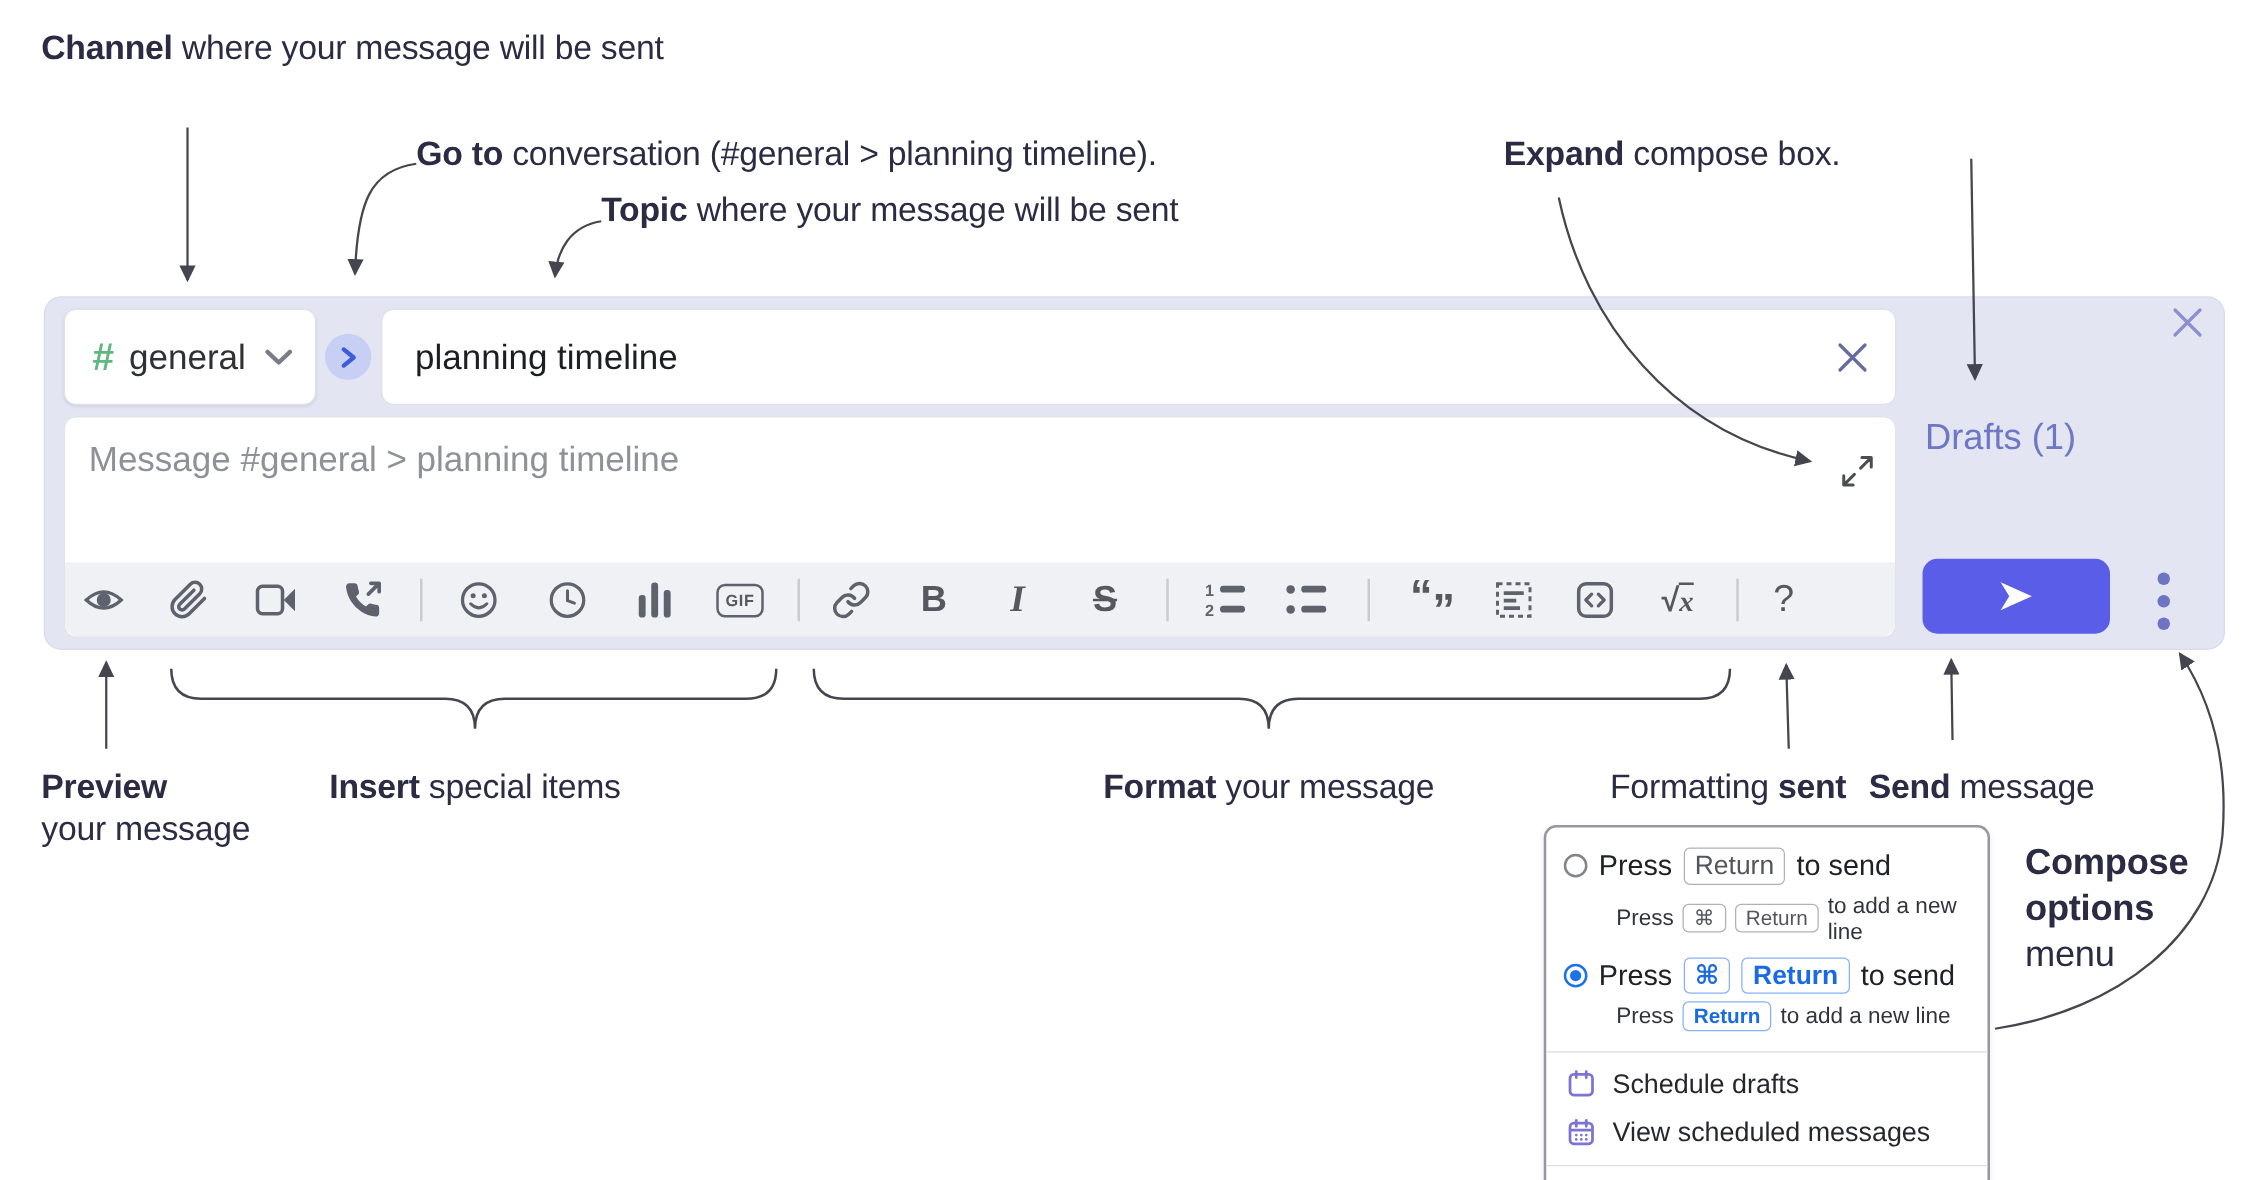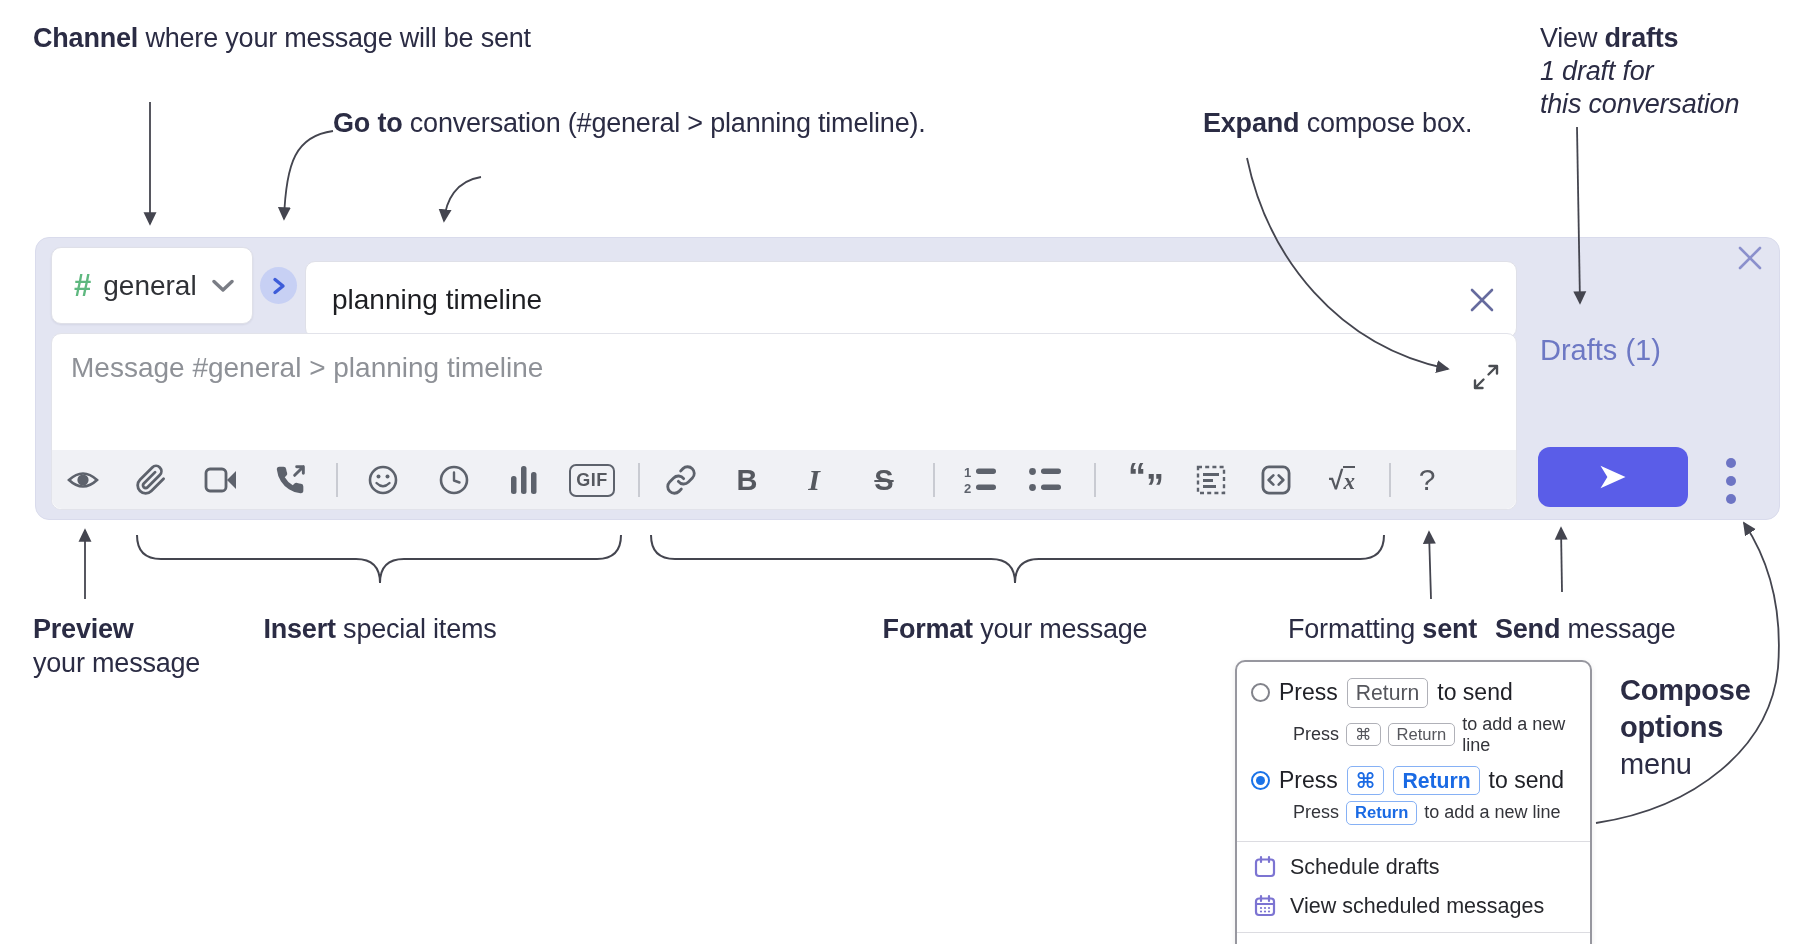--- a/index.html
+++ b/index.html
@@ -15,31 +15,31 @@
   
   .compose-box{
     left:35px;top:237px;width:1745px;height:283px;background:#e3e5f2;
     border-radius:14px;border:1px solid #d9dbec;box-sizing:border-box;
   }
   .white-field{background:#fff;border:1px solid #dfe0e8;border-radius:10px;box-sizing:border-box;}
   .channel-chip{left:51px;top:247px;width:202px;height:77px;display:flex;align-items:center;padding:0 18px 0 22px;box-shadow:0 1px 2px rgba(40,40,80,.08);}
   .hash{color:#5eb87f;font-weight:700;font-size:31px;margin-right:12px;}
   .chip-label{font-size:28px;color:#2f3136;flex:1;}
   .goto-circle{left:260px;top:267px;width:37px;height:37px;border-radius:50%;background:#c7d0f4;display:flex;align-items:center;justify-content:center;}
-  .topic-field{left:305px;top:261px;width:1212px;height:77px;display:flex;align-items:center;padding:0 20px 0 26px;}
+  .topic-field{left:305px;top:247px;width:1212px;height:77px;display:flex;align-items:center;padding:0 20px 0 26px;}
   .topic-value{font-size:28px;color:#1d1e22;flex:1;}
   .msg-card{left:51px;top:333px;width:1466px;height:177px;background:#fff;border:1px solid #e2e3ea;border-radius:10px;box-sizing:border-box;overflow:hidden;}
   .msg-placeholder{left:71px;top:352px;font-size:28px;color:#8e9197;}
   .toolbar{left:52px;top:450px;width:1464px;height:59px;background:#f0f1f5;border-radius:0 0 10px 10px;}
   .tb-icon{position:absolute;top:458px;width:44px;height:44px;display:flex;align-items:center;justify-content:center;color:#5d626c;}
   .tb-div{position:absolute;top:463px;width:2px;height:34px;background:#c9cbd2;}
   .tb-letter{font-size:29px;font-weight:700;color:#55585f;}
   .tb-italic{font-family:"Liberation Serif","DejaVu Serif",serif;font-style:italic;font-size:30px;font-weight:700;color:#55585f;}
   .tb-strike{text-decoration:line-through;}
-  .gif-badge{border:2.5px solid #5d626c;border-radius:7px;font-size:18px;font-weight:700;padding:4px 5px;color:#55585f;letter-spacing:.5px;}
+  .gif-badge{border:2.5px solid #5d626c;border-radius:7px;font-size:13px;font-weight:700;padding:4px 5px;color:#55585f;letter-spacing:.5px;}
   .quote-ic span{font-size:36px;font-weight:700;line-height:10px;color:#55585f;}
   .sqrt-ic{font-size:26px;color:#55585f;font-weight:700;}
   .sqrt-x{font-family:"Liberation Serif","DejaVu Serif",serif;font-style:italic;font-size:23px;border-top:2.5px solid #55585f;padding-top:1px;font-weight:700;}
   .help-q{font-size:30px;color:#55585f;}
   .drafts-link{left:1540px;top:334px;font-size:29px;color:#6d78c4;}
   .send-btn{left:1538px;top:447px;width:150px;height:60px;border-radius:12px;background:#5a5de8;display:flex;align-items:center;justify-content:center;border:none;}
   .kebab{left:1712px;top:455px;width:38px;height:52px;display:flex;flex-direction:column;align-items:center;justify-content:space-between;padding:3px 0;box-sizing:border-box;}
   .kebab i{width:10px;height:10px;border-radius:50%;background:#6d74c4;}
   
   .lbl{font-size:27px;line-height:34px;}
@@ -92,30 +92,28 @@
   </svg>
 
   <div class="abs ann" style="left:33px;top:22px;">
     <div><b>Channel</b><span> where your message will be sent</span></div>
   </div>
 
   <div class="abs ann" style="left:333px;top:107px;">
     <b>Go to</b><span> conversation (#general &gt; planning timeline).</span>
   </div>
 
+  <div class="abs ann" style="left:481px;top:152px;">
+    <b>Topic</b><span> where your message will be sent</span>
+  </div>
 
   <div class="abs ann" style="left:1203px;top:107px;">
     <b>Expand</b><span> compose box.</span>
   </div>
 
-  <div class="abs ann" style="left:1540px;top:22px;">
-    <div><span>View </span><b>drafts</b></div>
-    <div class="ital">1 draft for</div>
-    <div class="ital">this conversation</div>
-  </div>
 
   <div class="abs compose-box"></div>
 
   <div class="abs white-field channel-chip">
     <span class="hash">#</span>
     <span class="chip-label">general</span>
     <svg width="22" height="14" viewBox="0 0 22 14">
       <polyline points="2,2.5 11,11 20,2.5" fill="none" stroke="#7a7d85" stroke-width="3.4" stroke-linecap="round" stroke-linejoin="round"></polyline>
     </svg>
   </div>

